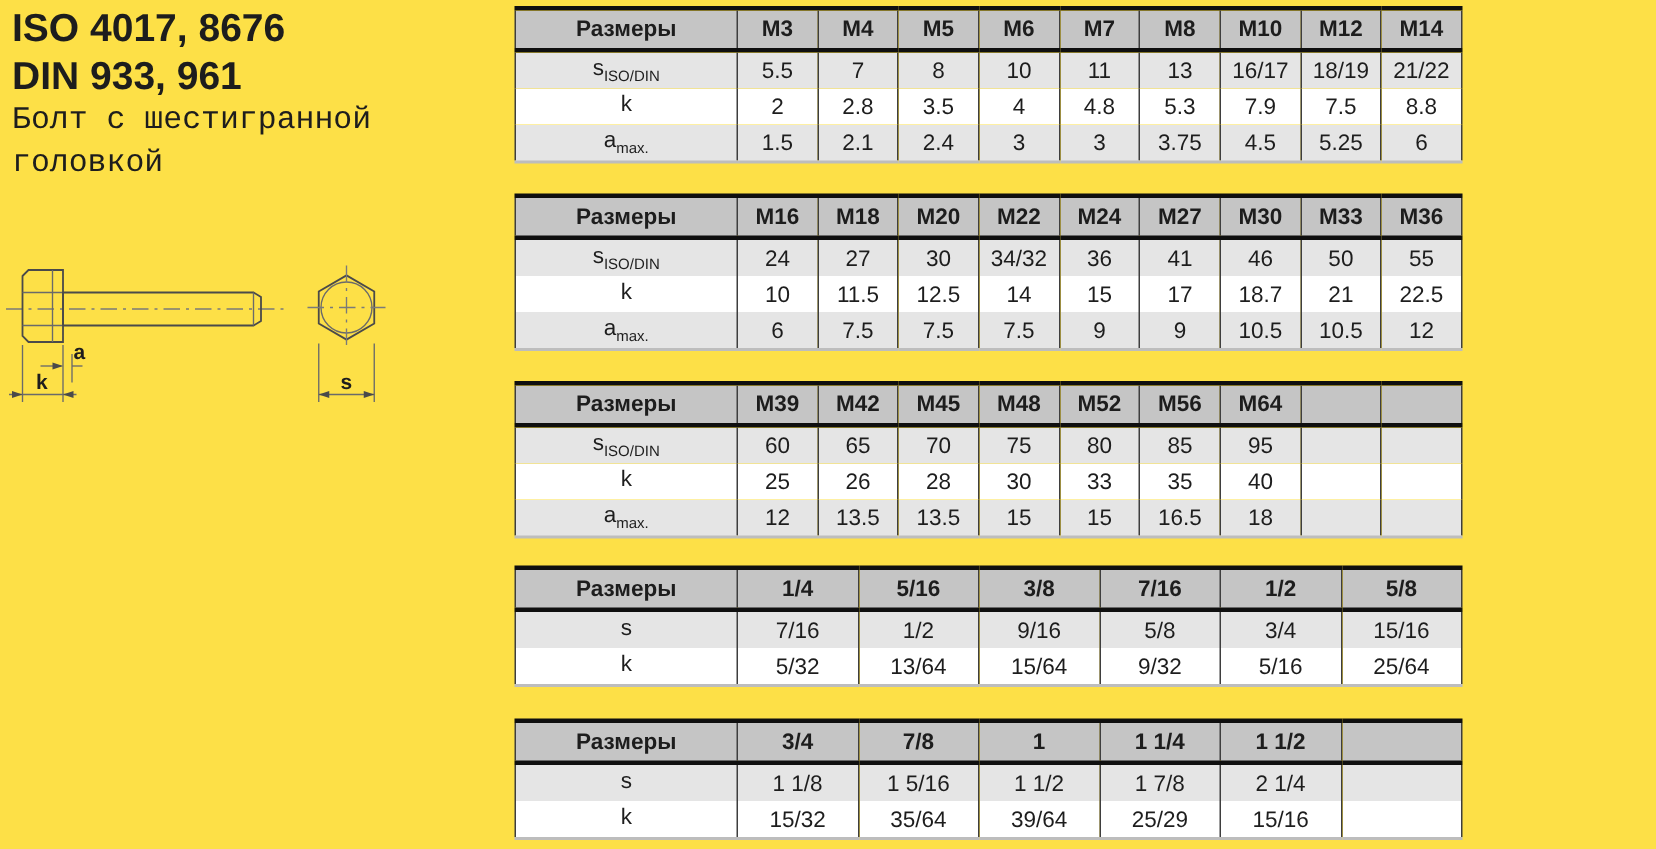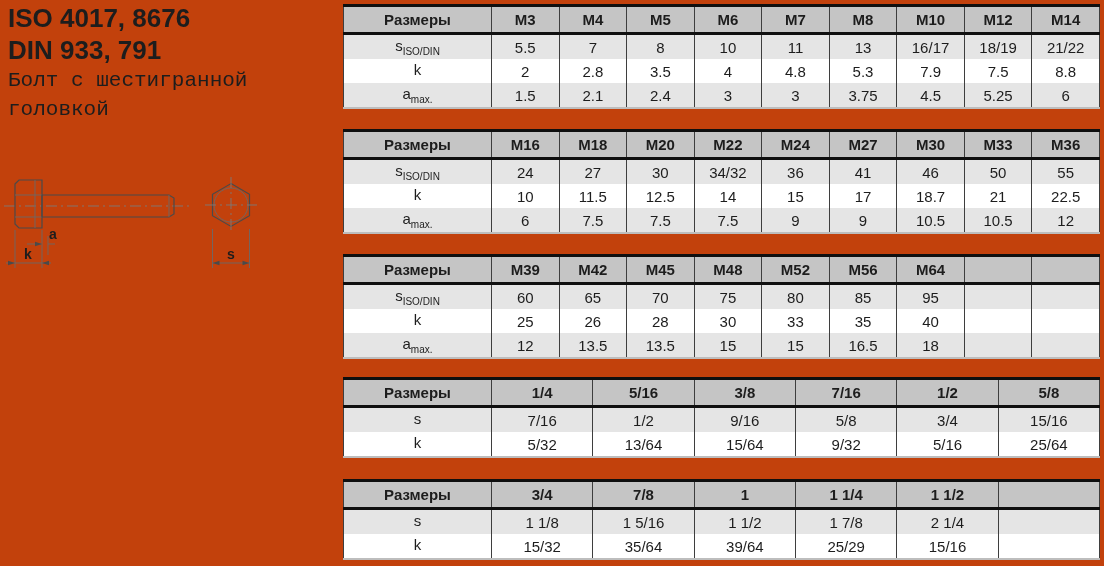--- a/index.html
+++ b/index.html
@@ -1,31 +1,31 @@
 <!DOCTYPE html>
 <html><head>
 <meta charset="utf-8">
 <style>
   html,body{margin:0;padding:0;background:#ffffff;}
   .page{
     position:relative;width:1104px;height:566px;overflow:hidden;
-    background:#c2410c;color:#1d1d1d;
+    background:#fde047;color:#1d1d1d;
     font-family:"Liberation Sans",sans-serif;
   }
   
   .left-block{position:absolute;left:8px;top:2px;width:330px;}
   .title-line{font-size:26px;font-weight:bold;line-height:32px;letter-spacing:0px;}
   .subtitle-line{font-size:21px;font-weight:normal;line-height:29px;font-family:Liberation Mono, monospace;}
   .subtitle-line:first-of-type{margin-top:4px;}
   .drawing-wrap{position:absolute;left:2px;top:166px;width:270px;height:112px;}
   
   .tables-panel{position:absolute;left:343px;top:0;width:757px;height:566px;}
   table.dims{
     position:absolute;left:0;border-collapse:collapse;table-layout:fixed;
-    width:757px;font-family:"Liberation Sans",sans-serif;font-size:15px;color:#1d1d1d;
+    width:632px;font-family:"Liberation Sans",sans-serif;font-size:15px;color:#1d1d1d;
   }
   table.dims col.c-label{width:148px;}
   table.dims th,table.dims td{
     border-left:1px solid #3e3e3e;border-right:1px solid #3e3e3e;
     text-align:center;vertical-align:middle;padding:0;overflow:hidden;white-space:nowrap;
   }
   table.dims thead th{
     background:#c5c5c5;font-weight:bold;height:25px;
     border-top:3px solid #0f0f0f;border-bottom:3px solid #0f0f0f;
   }
@@ -41,21 +41,21 @@
   .arr{fill:#4a4a4a;stroke:none;}
   .dimtxt{font-family:"Liberation Sans",sans-serif;font-size:14px;font-weight:bold;fill:#1d1d1d;}
 </style>
 </head>
 <body>
 
 <div class="page">
 
   <div class="left-block">
     <div class="title-line">ISO 4017, 8676</div>
-    <div class="title-line">DIN 933, 791</div>
+    <div class="title-line">DIN 933, 961</div>
     <div class="subtitle-line">Болт с шестигранной головкой</div>
   </div>
 
   <div class="drawing-wrap">
     <svg width="270" height="112" viewBox="0 0 270 112">
 
       <line class="cline" x1="2" y1="40" x2="188" y2="40"></line>
 
       <polygon class="dline" points="13,18 17,14 40,14 40,62 17,62 13,58"></polygon>
       <line class="thin" x1="33" y1="14" x2="33" y2="62"></line>

